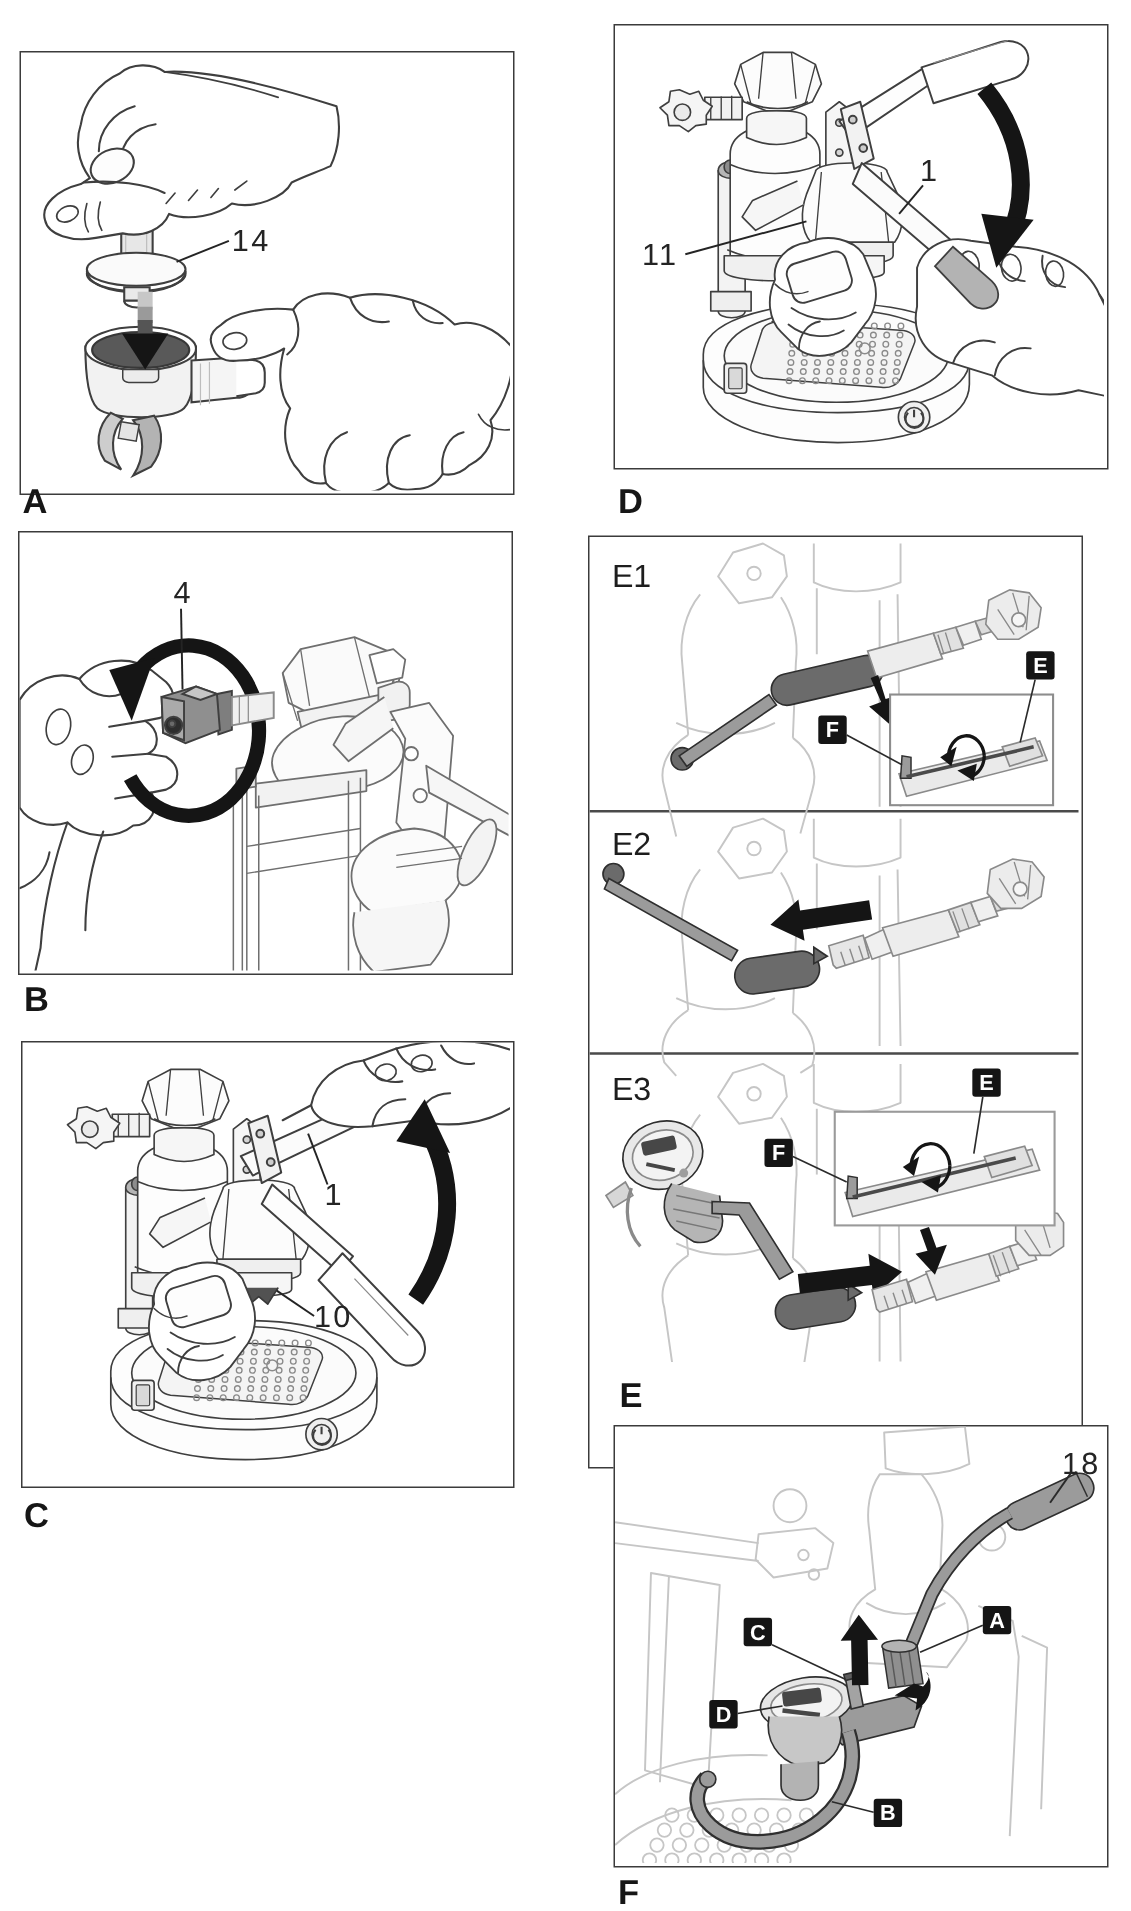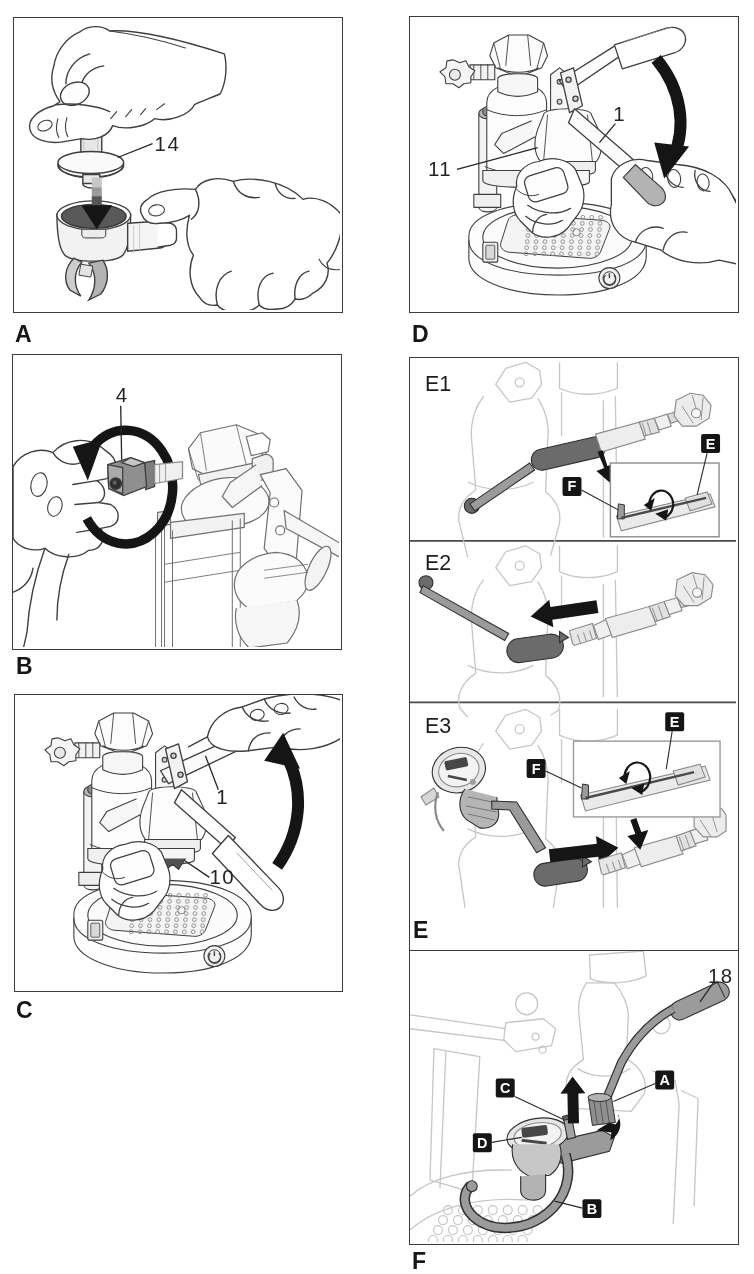--- a/index.html
+++ b/index.html
@@ -1,20 +1,20 @@
 <!DOCTYPE html>
 <html><head><meta charset="utf-8">
 <style>
 html,body{margin:0;padding:0;background:#fff;width:754px;height:1274px;overflow:hidden}
 body{font-family:"Liberation Sans",sans-serif;position:relative}
 .box{position:absolute;border:1.6px solid #3b3b3b;background:#fff;box-sizing:border-box}
 .lb{position:absolute;font-size:23px;font-weight:bold;color:#161616;line-height:1}
 svg text{font-family:"Liberation Sans",sans-serif}
 </style></head><body>
-<div class="box" style="left:13px;top:17px;width:330px;height:296px">
+<div class="box" style="left:13px;top:34px;width:330px;height:296px">
     <svg width="326" height="292" viewBox="0 0 327 293" style="display:block">
     <g stroke="#3f3f3f" stroke-width="1.4" fill="#f1f1f1">
       <path d="M67,90 h21 v50 h-21 z" fill="#e7e7e7"></path>
       <path d="M70,90 v50 M84,90 v50" stroke-width="0.8" stroke="#bdbdbd"></path>
       <ellipse cx="77" cy="148" rx="33" ry="11.5" fill="#fff"></ellipse>
       <ellipse cx="77" cy="145" rx="33" ry="11" fill="#fafafa"></ellipse>
       <path d="M44,146 c0,8.5 14.8,14.5 33,14.5 c18.2,0 33,-6 33,-14.5" fill="none"></path>
       <path d="M69,157 h17 v9 h-17 z" fill="#e9e9e9"></path>
       <path d="M69,166 c0,2.6 3.8,4.6 8.5,4.6 c4.7,0 8.5,-2 8.5,-4.6" fill="none"></path>
     </g>
@@ -403,21 +403,21 @@
       <path d="M226,148 l26,23 c5,5 6,12 1,16 c-5,4 -12,3 -17,-3 l-22,-23 z"></path>
     </g>
     <path d="M247,42 C272,72 278,110 264,141" fill="none" stroke="#151515" stroke-width="12"></path>
     <polygon points="280,130 255,162 245,126" fill="#151515"></polygon>
       <text x="204" y="104" font-size="20.5" fill="#242424" letter-spacing="1.5">1</text>
       <path d="M206,107 L190,126" stroke="#242424" stroke-width="1.3" fill="none"></path>
       <text x="18" y="160" font-size="20.5" fill="#242424" letter-spacing="1.5">11</text>
       <path d="M47,153 L128,131" stroke="#242424" stroke-width="1.3" fill="none"></path>
     </svg>
   </div>
-<div class="box" style="left:409px;top:357px;width:330px;height:622px">
+<div class="box" style="left:392px;top:357px;width:330px;height:622px">
     <svg width="326" height="550" viewBox="0 0 327 551" style="display:block">
       <path d="M0,183 H330 M0,345 H330" stroke="#4a4a4a" stroke-width="1.7" fill="none"></path>
     <g stroke="#c6c6c6" stroke-width="1.3" fill="none" stroke-linejoin="round">
       <path d="M86,26 l10,-16 l20,-6 l14,8 l2,14 l-10,14 l-22,4 z"></path>
       <circle cx="110" cy="24" r="4.5"></circle>
       <path d="M74,38 c-10,12 -14,30 -12,46 l4,48"></path>
       <path d="M128,40 c8,12 12,28 10,44 l-2,50"></path>
       <path d="M66,132 c-14,9 -20,22 -16,35 l8,33"></path>
       <path d="M136,134 c12,9 17,22 13,35 l-8,29"></path>
       <path d="M58,124 c20,10 46,10 66,0"></path>

